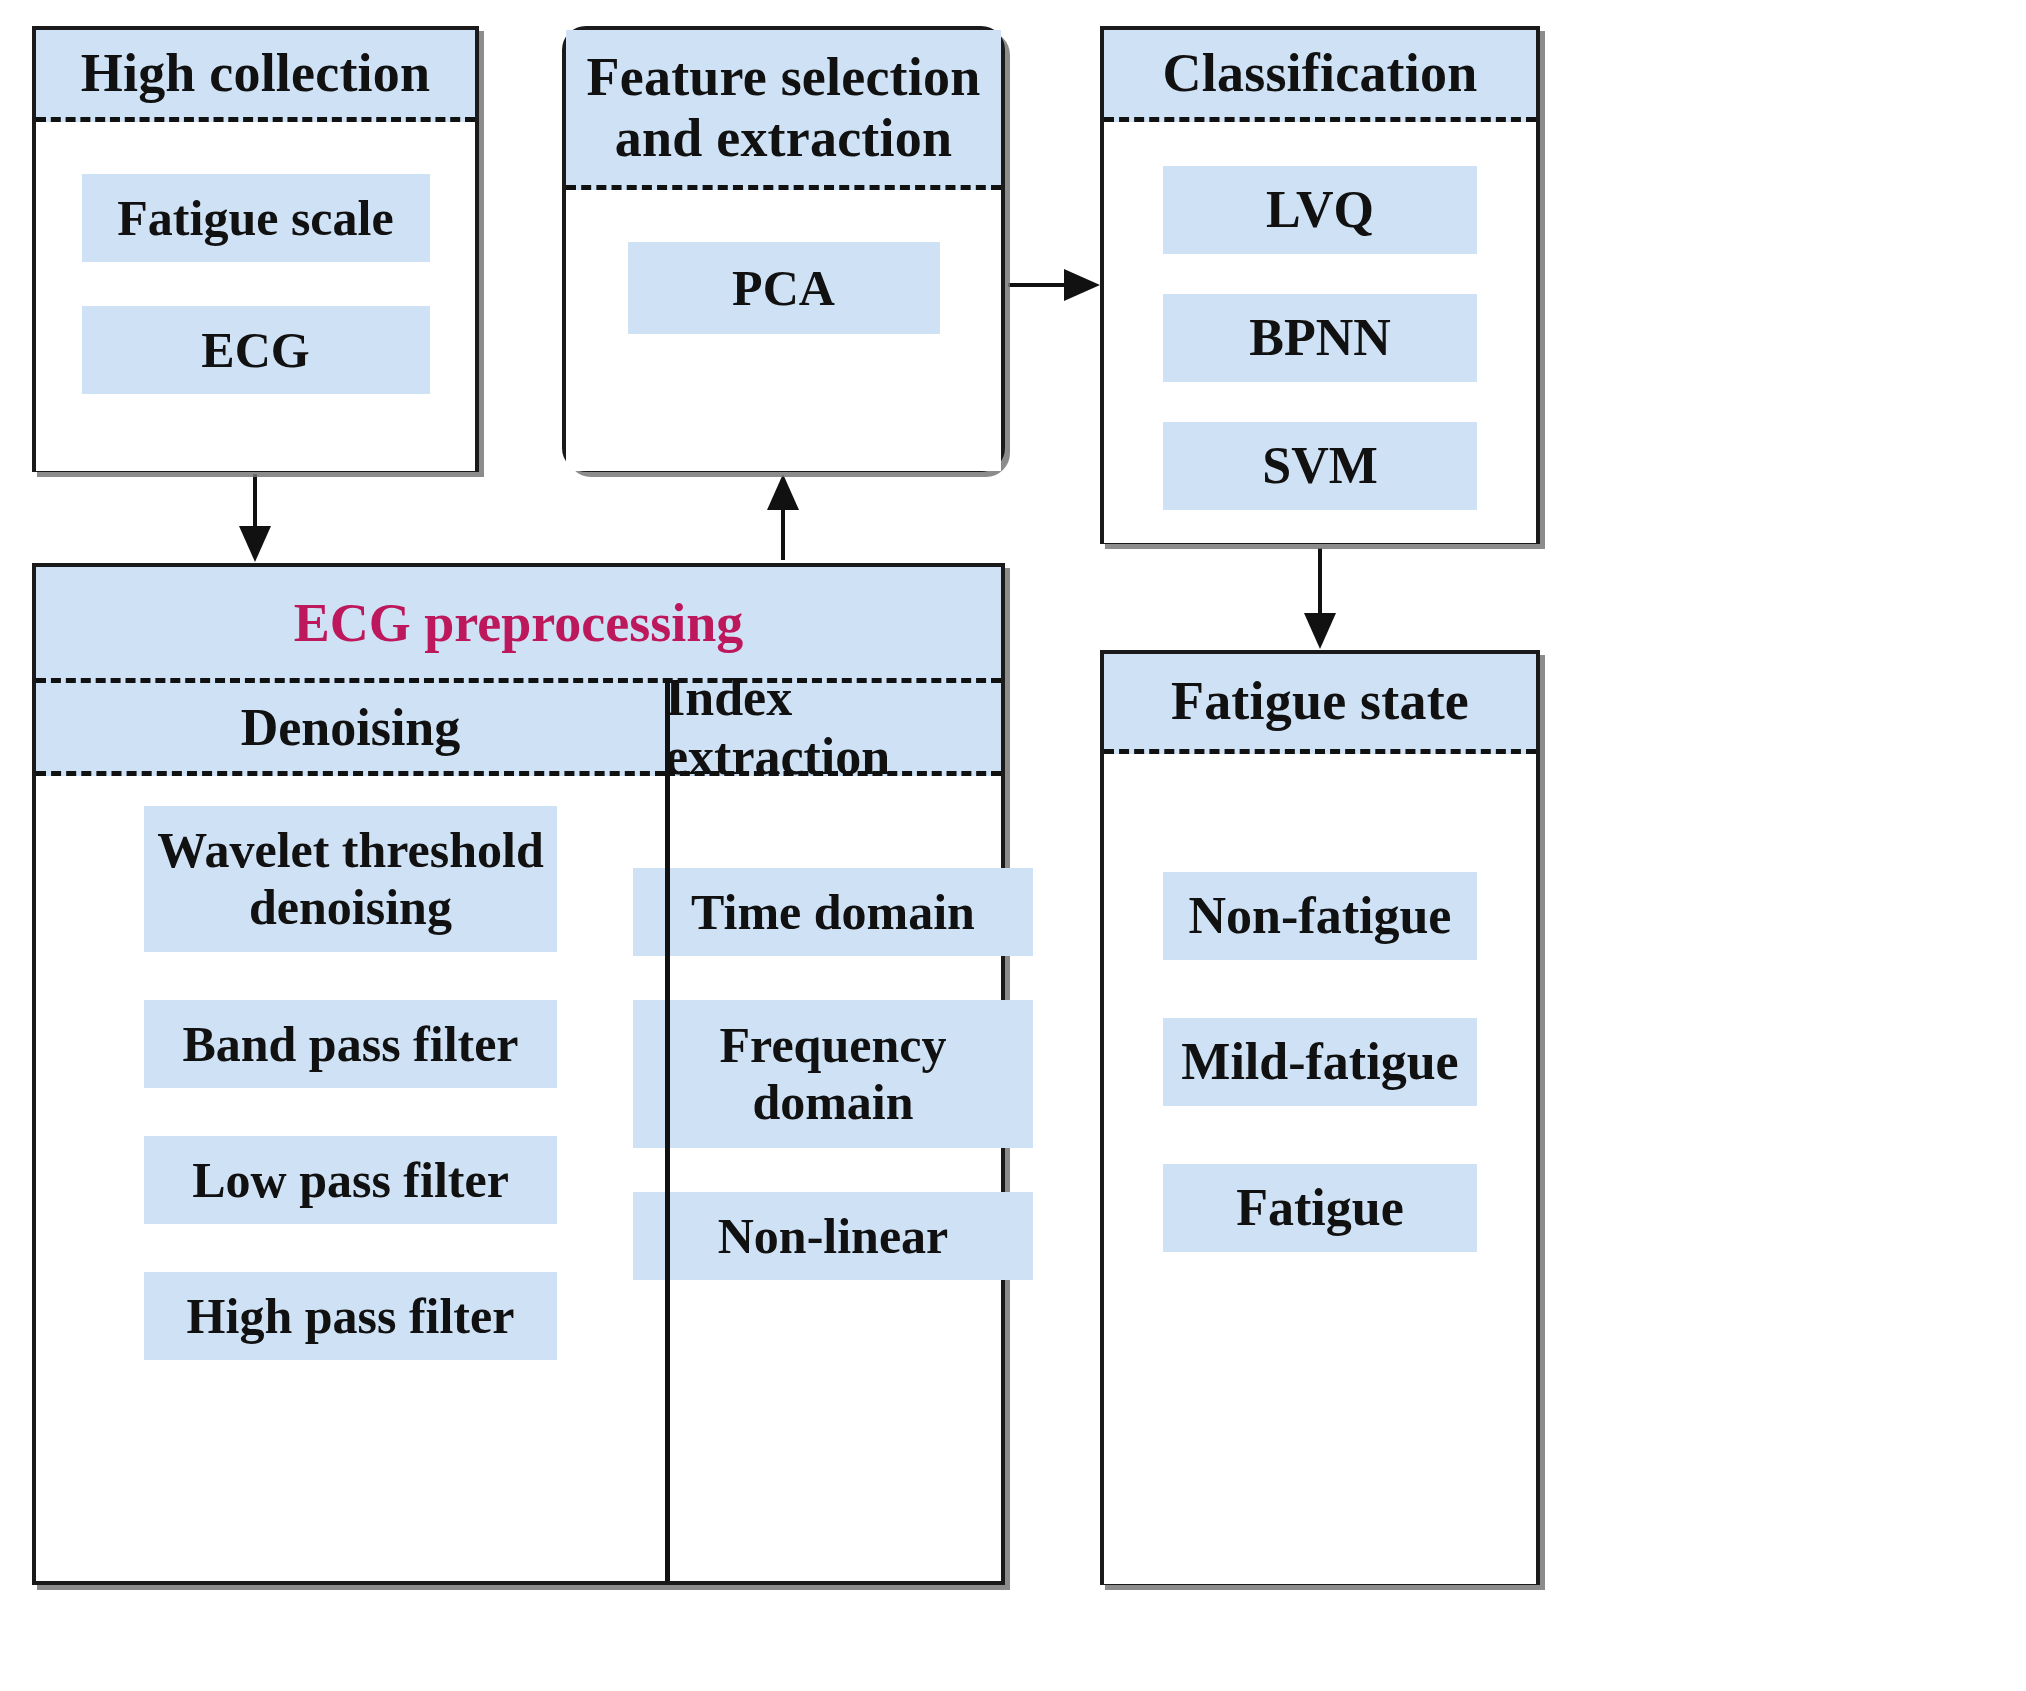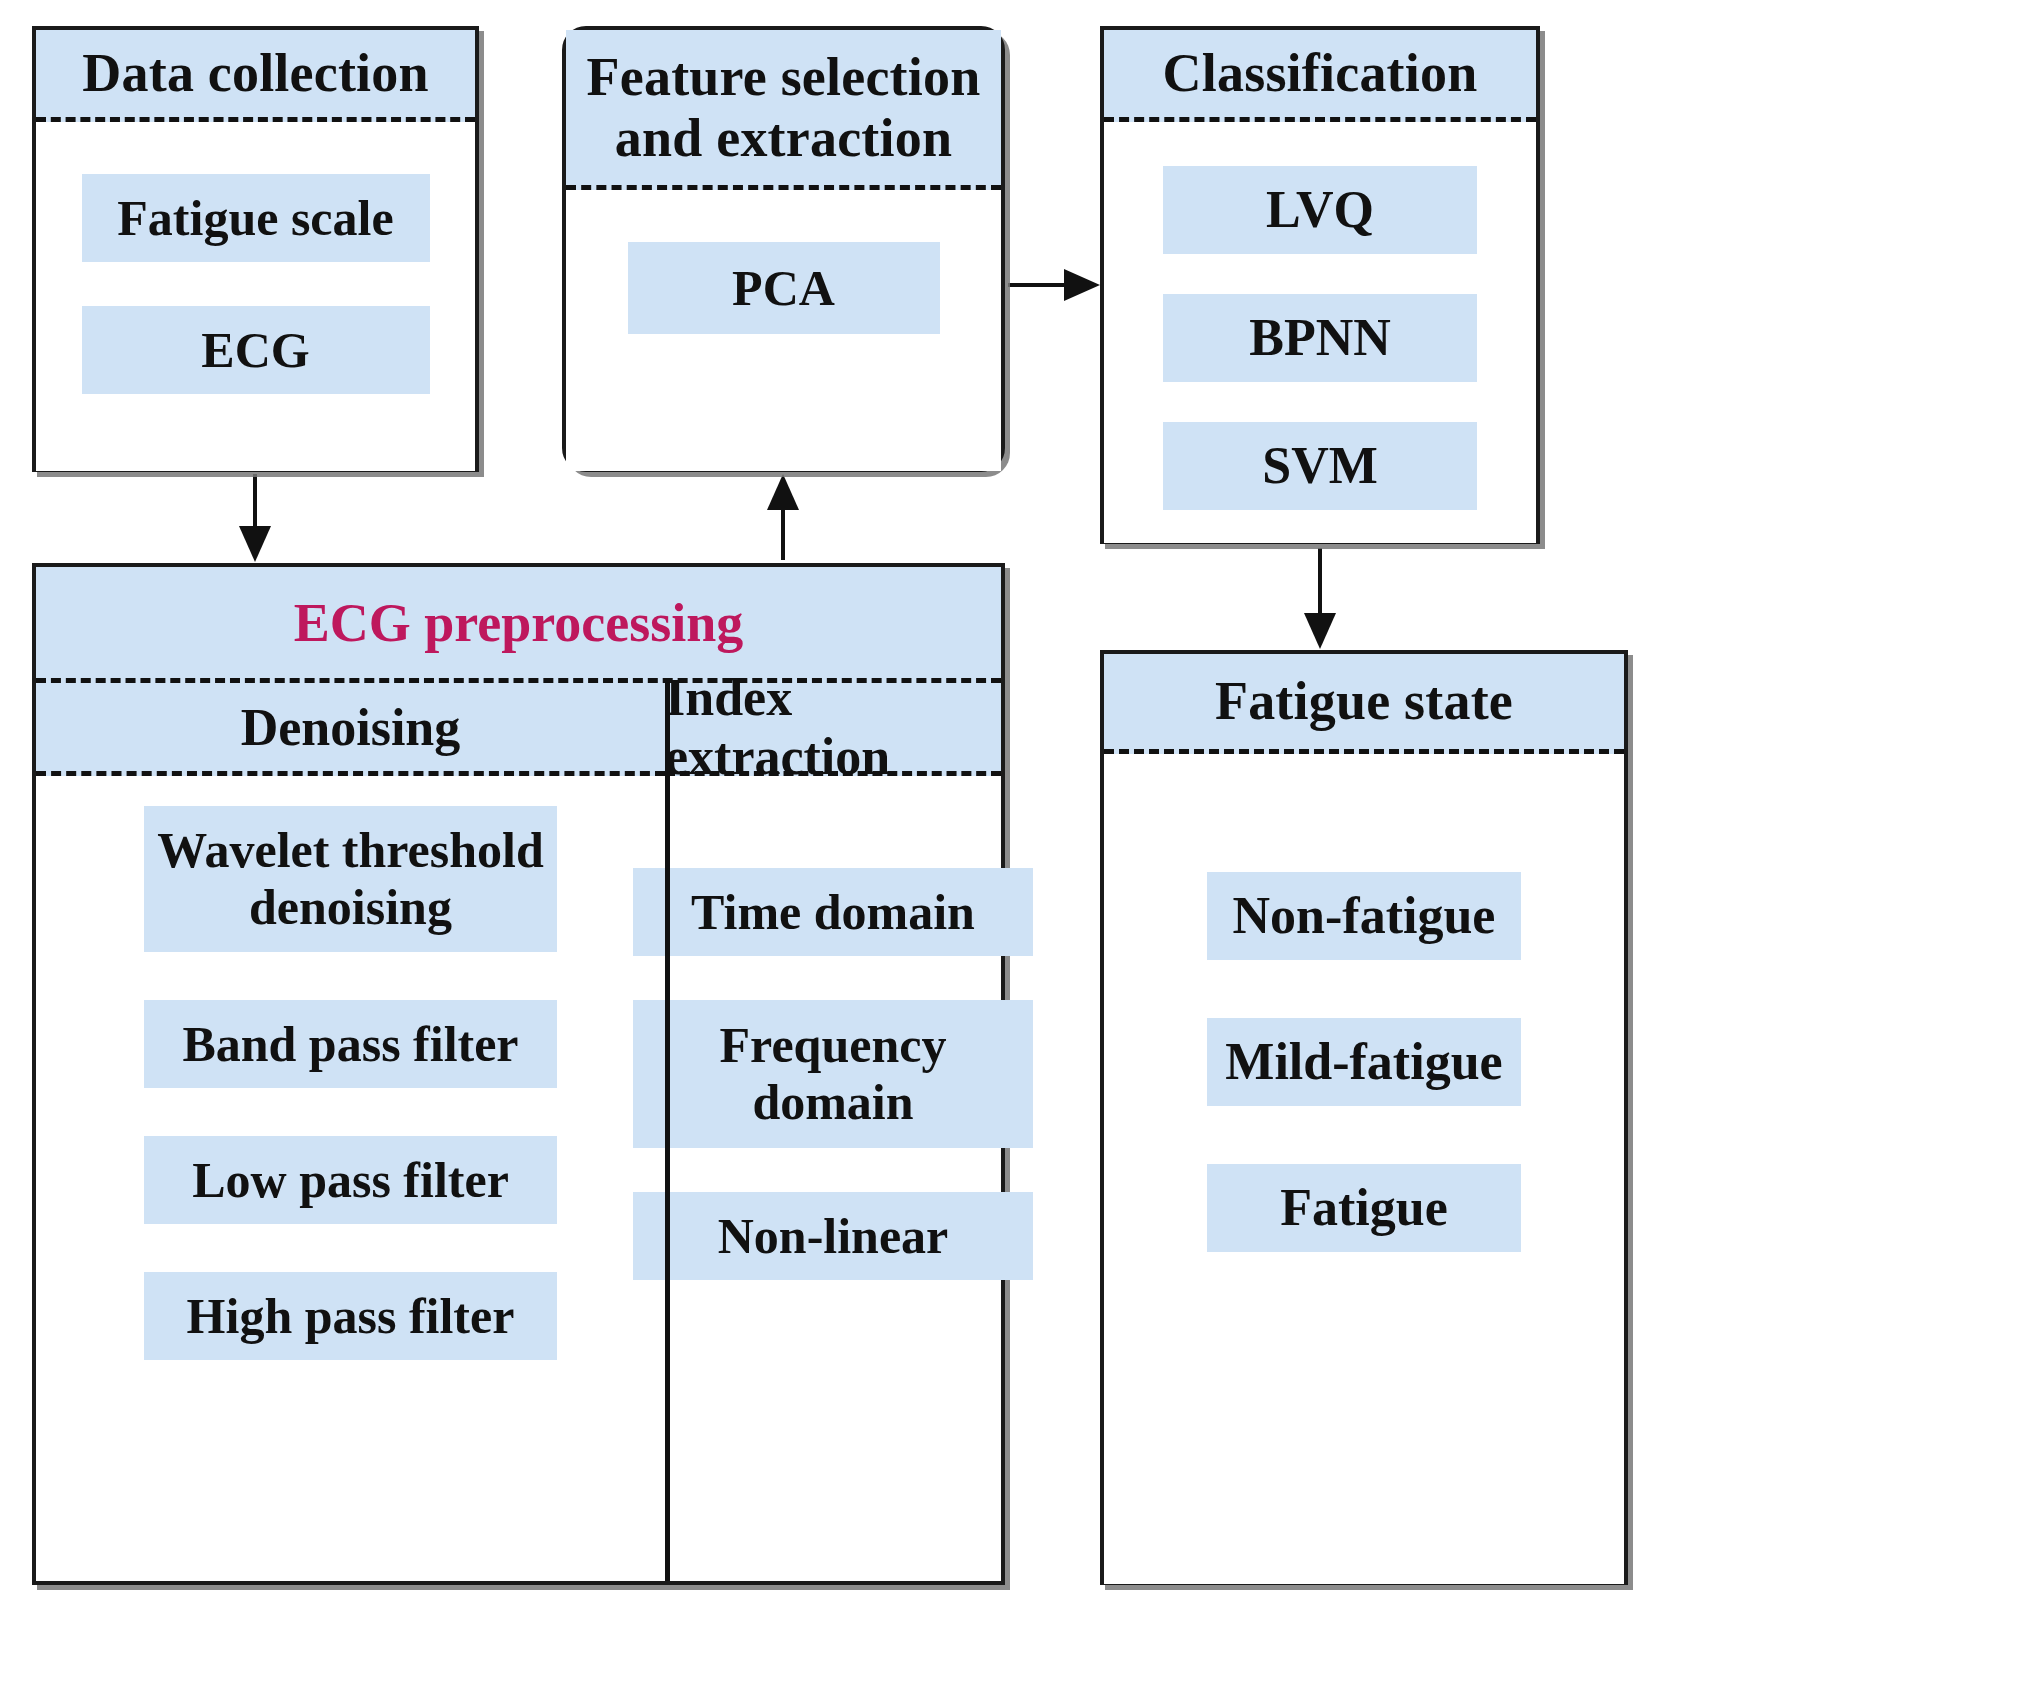--- a/index.html
+++ b/index.html
@@ -66,21 +66,21 @@
   #feature-selection .box-body{height:281px;padding-top:26px;}
   #feature-selection .chip{width:312px;height:92px;font-size:50px;}
   #feature-selection .chip.second{margin-top:26px;}
 
   #classification{left:1100px;top:26px;width:440px;height:518px;}
   #classification .box-header{height:92px;font-size:54px;}
   #classification .box-body{height:421px;padding-top:44px;}
   #classification .chip{width:314px;height:88px;font-size:52px;}
   #classification .chip.second,#classification .chip.third{margin-top:40px;}
 
-  #fatigue-state{left:1100px;top:650px;width:528px;height:935px;}
+  #fatigue-state{left:1100px;top:650px;width:440px;height:935px;}
   #fatigue-state .box-header{height:100px;font-size:54px;}
   #fatigue-state .box-body{height:830px;padding-top:118px;}
   #fatigue-state .chip{width:314px;height:88px;font-size:52px;}
   #fatigue-state .chip.second,#fatigue-state .chip.third{margin-top:58px;}
 
   
   #ecg-preprocessing{left:32px;top:563px;width:973px;height:1022px;}
   #ecg-title{
     box-sizing:border-box;
     height:116px;
@@ -138,21 +138,21 @@
     <line x1="255" y1="474" x2="255" y2="556" stroke="#111111" stroke-width="4" marker-end="url(#ah)"></line>
 
     <line x1="783" y1="560" x2="783" y2="480" stroke="#111111" stroke-width="4" marker-end="url(#ah)"></line>
 
     <line x1="1008" y1="285" x2="1094" y2="285" stroke="#111111" stroke-width="4" marker-end="url(#ah)"></line>
 
     <line x1="1320" y1="548" x2="1320" y2="643" stroke="#111111" stroke-width="4" marker-end="url(#ah)"></line>
   </svg>
 
   <div class="box" id="data-collection">
-    <div class="box-header">Data collection</div>
+    <div class="box-header">High collection</div>
     <div class="box-body">
       <div class="chip">Fatigue scale</div>
       <div class="chip second">ECG</div>
     </div>
   </div>
 
   <div class="box" id="feature-selection">
     <div class="box-header">
       <span>Feature selection</span>
       <span>and extraction</span>

